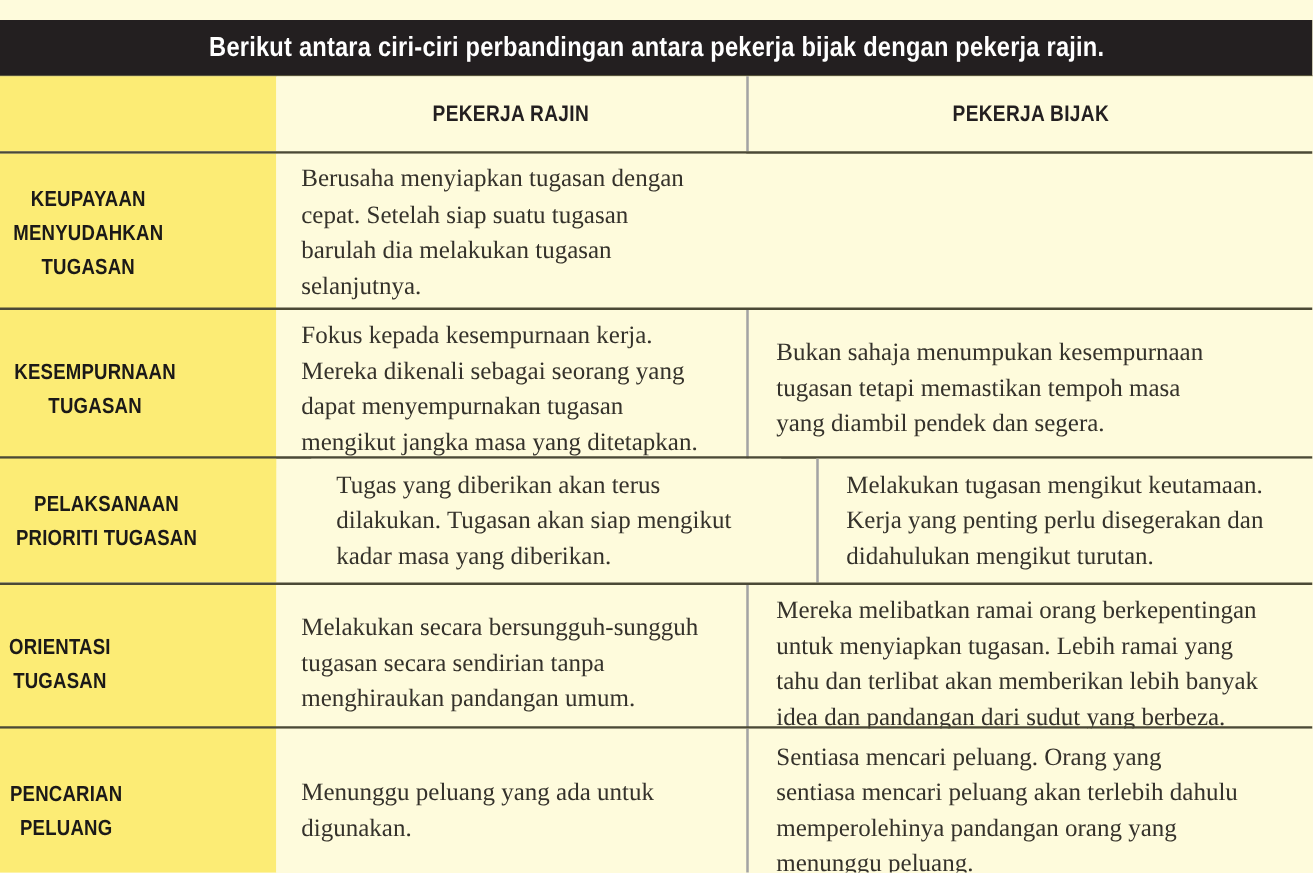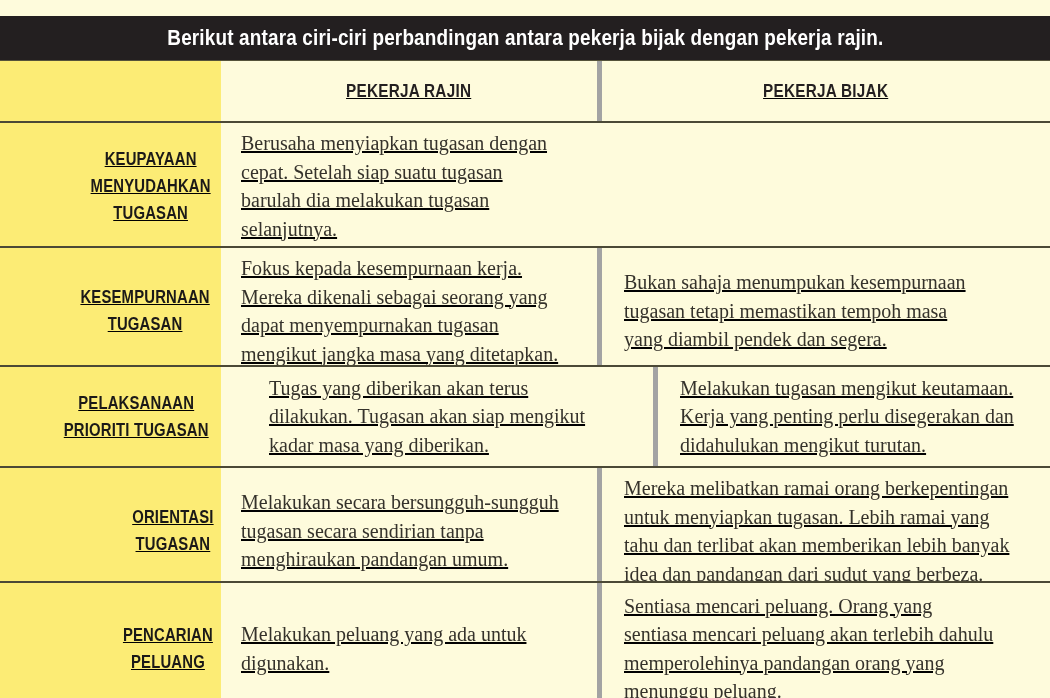--- a/index.html
+++ b/index.html
@@ -31,29 +31,29 @@
 
   
   .tbl { flex: 1 1 auto; display: flex; flex-direction: column; }
   .row {
     display: grid;
     grid-template-columns: 221px 376px 1fr;
     box-sizing: border-box;
   }
   .row.body { border-top: 2px solid #4b4936; }
 
-  .cell { box-sizing: border-box; display: flex; align-items: center; text-decoration: underline; }
+  .cell { box-sizing: border-box; display: flex; align-items: center; }
 
   .cell.label-cell {
     background: #fcec75;
-    justify-content: flex-end;
+    justify-content: flex-start;
     text-align: center;
   }
   .cell.rajin-cell { background: #fefbdc; padding: 6px 16px 6px 20px; }
-  .cell.bijak-cell { background: #fefbdc; padding: 6px 16px 6px 22px; border-left: 5px solid #a3a3a3; }
+  .cell.bijak-cell { background: #fefbdc; padding: 6px 16px 6px 22px; border-left: 2px solid #a3a3a3; }
 
   .hrow { height: 60px; flex: 0 0 60px; }
   .hrow .cell { justify-content: center; padding: 0; }
   .col-title {
     color: #231f20;
     font-size: 18px; font-weight: bold;
     letter-spacing: 0.3px;
     display: inline-block;
     transform: scaleX(0.85);
     transform-origin: center;
@@ -174,21 +174,21 @@
 idea dan pandangan dari sudut yang berbeza.</div>
       </div>
     </div>
 
     <div class="row body r5">
       <div class="cell label-cell">
         <span class="row-label">PENCARIAN
 PELUANG</span>
       </div>
       <div class="cell rajin-cell">
-        <div class="body-text">Melakukan peluang yang ada untuk
+        <div class="body-text">Menunggu peluang yang ada untuk
 digunakan.</div>
       </div>
       <div class="cell bijak-cell">
         <div class="body-text">Sentiasa mencari peluang. Orang yang
 sentiasa mencari peluang akan terlebih dahulu
 memperolehinya pandangan orang yang
 menunggu peluang.</div>
       </div>
     </div>
 

